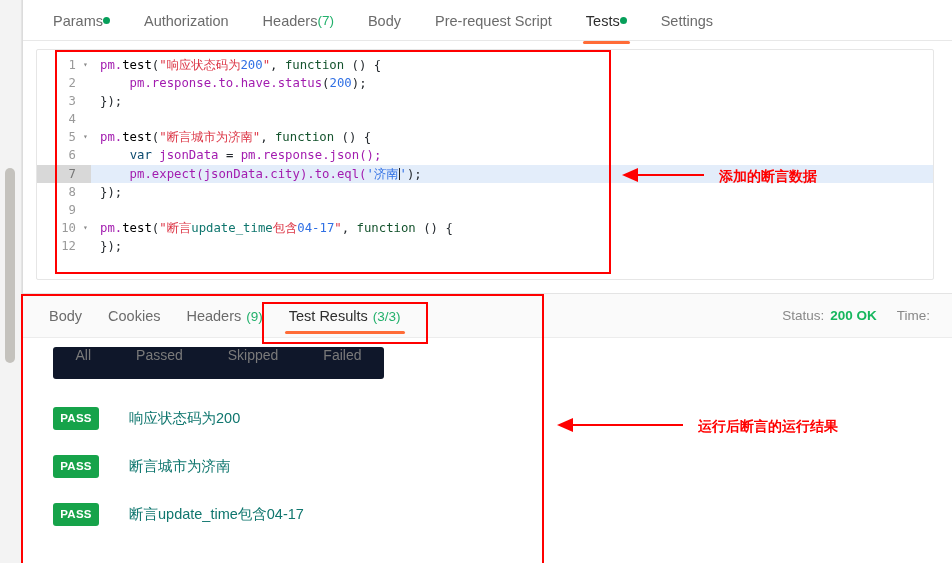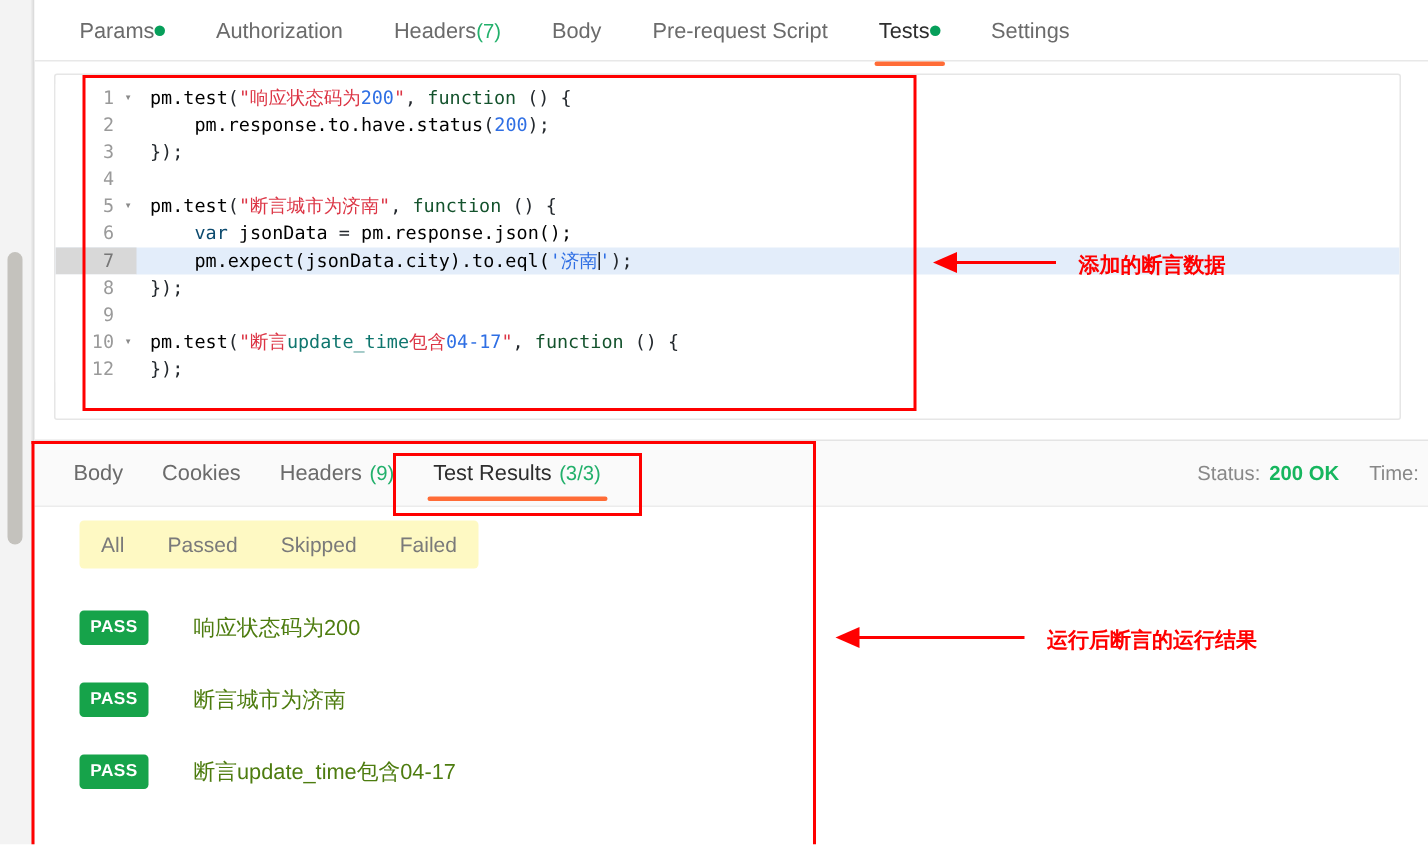--- a/index.html
+++ b/index.html
@@ -101,21 +101,21 @@
   .code-line.hl .gutter { background: #d8d8d8; color: #777; }
   .fold {
     width: 11px; flex: 0 0 11px;
     color: #8a8a8a; text-align: center;
     font-size: 8px; line-height: 18.1px;
     background: #ffffff;
   }
   .code-line.hl .fold { background: #d8d8d8; }
   .code-txt { padding-left: 9px; color: #24292e; }
 
-  .tk-obj   { color: #000000; }
+  .tk-obj   { color: #a21caf; }
   .tk-fn    { color: #000000; }
   .tk-str   { color: #dc3545; }
   .tk-str2  { color: #2f6fe4; }
   .tk-kw    { color: #14532d; }
   .tk-num   { color: #2f6fe4; }
   .tk-var   { color: #0c4a6e; }
   .tk-blue  { color: #0f766e; }
   .tk-punct { color: #24292e; }
   .caret {
     display: inline-block; width: 1px; height: 12px;
@@ -151,31 +151,31 @@
   .resp-tab.active .tab-underline {
     position: absolute; left: 9px; right: 9px; bottom: 4px;
     height: 3px; background: #ff6c37; border-radius: 2px;
   }
   .status-strip {
     position: absolute; right: 0; top: 0;
     height: 44px; line-height: 44px;
     display: flex; align-items: center; gap: 6px;
     font-size: 13.5px; color: #888;
     white-space: nowrap;
-    padding-right: 0;
+    padding-right: 16px;
   }
   .status-val { color: #16b65e; font-weight: bold; }
 
   
   .filter-row {
     position: absolute; left: 30px; top: 53px;
-    width: 266px; height: 32px;
-    background: #fef9c3;
+    width: 331px; height: 32px;
+    background: #0f172a;
     border-radius: 3px;
-    display: flex; align-items: center;
+    display: flex; align-items: flex-start;
   }
   .filter-pill {
     flex: 1 1 auto;
     text-align: center;
     font-size: 14px;
     color: #7a7a7a;
     cursor: pointer;
   }
 
   
@@ -191,21 +191,21 @@
     font-size: 11.5px;
     font-weight: bold;
     letter-spacing: .3px;
     display: flex; align-items: center; justify-content: center;
     border-radius: 3px;
     flex: 0 0 46px;
   }
   .result-name {
     margin-left: 30px;
     font-size: 14.5px;
-    color: #4d7c0f;
+    color: #0f766e;
     white-space: nowrap;
   }
 
   
   .redbox {
     position: absolute;
     border: 2.6px solid #ff0000;
     pointer-events: none;
   }
   .rb-code    { left: 55px;  top: 50px;  width: 556px; height: 224px; }

